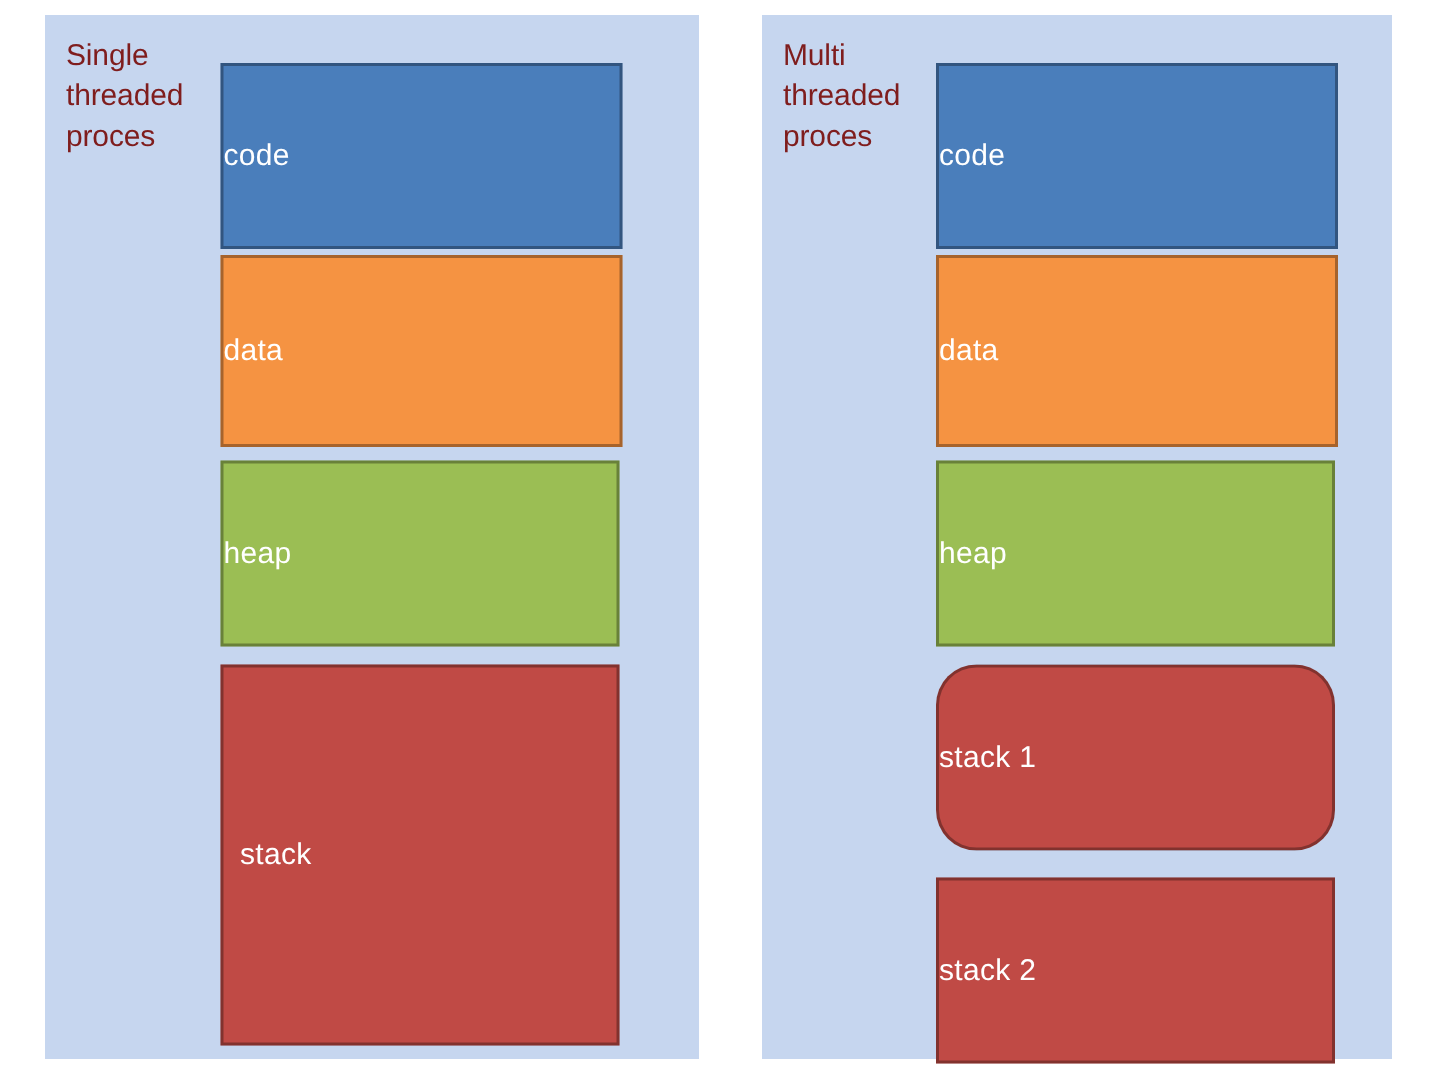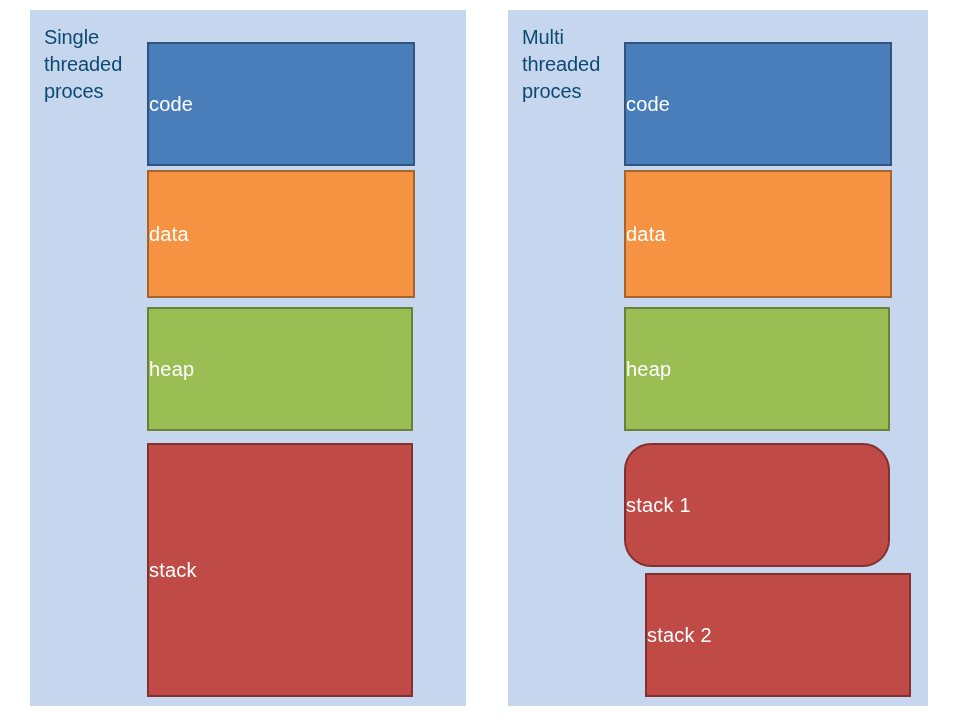--- a/index.html
+++ b/index.html
@@ -44,21 +44,21 @@
     height: 696px;
   }
 
   .panel-title {
     position: absolute;
     left: 14px;
     top: 14px;
     width: 110px;
     font-size: 20px;
     line-height: 27px;
-    color: #0c4a6e;
+    color: #7f1d1d;
     white-space: pre-line;
     letter-spacing: -0.1px;
   }
 
   .seg {
     position: absolute;
     box-sizing: border-box;
     border: 2px solid rgba(0,0,0,0.32);
     display: flex;
     align-items: center;
@@ -70,28 +70,28 @@
     font-size: 20px;
     line-height: 22px;
     text-align: center;
     letter-spacing: 0.2px;
   }
 
   
   .l-code  { left: 117px; top: 32px;  width: 268px; height: 124px; }
   .l-data  { left: 117px; top: 160px; width: 268px; height: 128px; }
   .l-heap  { left: 117px; top: 297px; width: 266px; height: 124px; }
-  .l-stack { left: 117px; top: 433px; width: 266px; height: 254px; }
+  .l-stack { left: 117px; top: 433px; width: 266px; height: 254px; padding-left: 11px; }
 
   
   .r-code   { left: 116px; top: 32px;  width: 268px; height: 124px; }
   .r-data   { left: 116px; top: 160px; width: 268px; height: 128px; }
   .r-heap   { left: 116px; top: 297px; width: 266px; height: 124px; }
   .r-stack1 { left: 116px; top: 433px; width: 266px; height: 124px; }
-  .r-stack2 { left: 116px; top: 563px; width: 266px; height: 124px; margin-left: 21px; }
+  .r-stack2 { left: 116px; top: 575px; width: 266px; height: 124px; }
 </style>
 </head>
 <body>
 
 <div class="canvas">
 
   <div class="panel panel-left">
 
     <div class="panel-title">Single
 threaded

